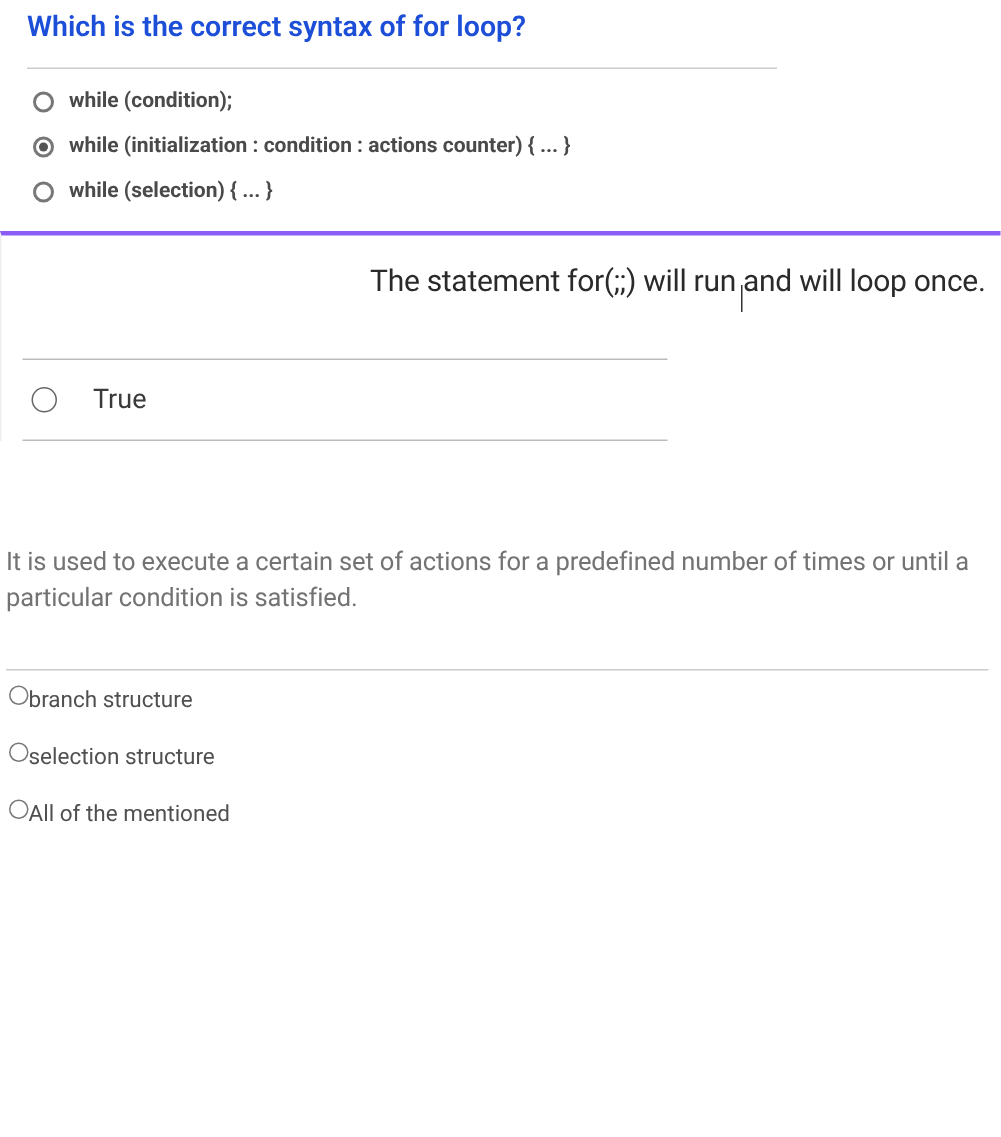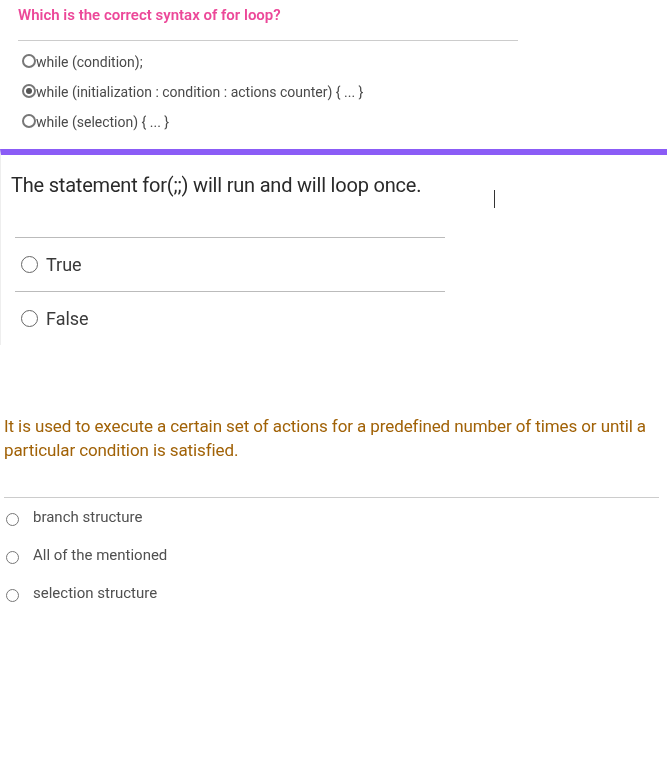--- a/index.html
+++ b/index.html
@@ -6,107 +6,109 @@
     body {
       width: 667px;
       background: #fff;
       font-family: -apple-system, BlinkMacSystemFont, "Segoe UI", Roboto, Arial, sans-serif;
       color: #333;
     }
     .q1 {
       padding: 0 18px 12px 18px;
     }
     .q1-title {
-      font-size: 15px;
+      font-size: 19px;
       font-weight: 600;
-      color: #ec4899;
+      color: #1d4ed8;
       padding: 6px 0 16px 0;
     }
     .q1-divider {
       border: none;
       border-top: 1px solid #ccc;
       margin: 0 0 6px 0;
       width: 500px;
     }
     .q1-option {
       display: flex;
-      align-items: flex-start;
+      align-items: flex-end;
+      gap: 10px;
       padding: 7px 4px;
       font-size: 14px;
-      font-weight: 400;
+      font-weight: 700;
       color: #4a4a4a;
     }
     .radio {
       width: 14px; height: 14px;
       border: 2px solid #777;
       border-radius: 50%;
       display: inline-flex;
       align-items: center;
       justify-content: center;
       flex-shrink: 0;
     }
     .radio.selected::after {
       content: "";
       width: 6px; height: 6px;
       background: #555;
       border-radius: 50%;
       display: block;
     }
     .q2 {
-      border-top: 6px solid #8b5cf6;
+      border-top: 3px solid #8b5cf6;
       padding: 0;
+      text-align: right;
     }
     .q2-title {
       font-size: 20px;
       font-weight: 400;
       color: #2a2a2a;
       padding: 18px 10px 40px 10px;
       letter-spacing: -0.2px;
     }
     .q2-hr {
       border: none;
       border-top: 1px solid #bbb;
       margin: 0 0 0 14px;
       width: 430px;
     }
     .q2-option {
       display: flex;
       align-items: center;
-      gap: 8px;
+      gap: 24px;
       padding: 16px 0 16px 20px;
       font-size: 18px;
       color: #3a3a3a;
     }
     .radio-lg {
       width: 17px; height: 17px;
       border: 1.5px solid #666;
       border-radius: 50%;
       flex-shrink: 0;
     }
     .q3 {
       padding: 70px 4px 0 4px;
     }
     .q3-title {
       font-size: 17px;
       font-weight: 400;
-      color: #a16207;
+      color: #737373;
       line-height: 1.4;
       padding: 0 0 34px 0;
       letter-spacing: -0.1px;
     }
     .q3-hr {
       border: none;
       border-top: 1px solid #ccc;
       width: 655px;
       margin-left: 0;
     }
     .q3-option {
       display: flex;
-      align-items: flex-end;
-      gap: 14px;
+      align-items: flex-start;
+      gap: 0;
       padding: 10px 0 10px 2px;
       font-size: 15px;
       color: #505050;
     }
     .radio-sm {
       width: 13px; height: 13px;
       border: 1.2px solid #777;
       border-radius: 50%;
       flex-shrink: 0;
     }
@@ -146,35 +148,31 @@
   </div>
 
   <div class="q2 left-edge">
     <div class="q2-title">The statement for(;;) will run and will loop once.</div>
     <hr class="q2-hr">
     <div class="q2-option">
       <span class="radio-lg"></span>
       <span>True</span>
     </div>
     <hr class="q2-hr">
-    <div class="q2-option">
-      <span class="radio-lg"></span>
-      <span>False</span>
-    </div>
   </div>
 
   <div class="q3">
     <div class="q3-title">It is used to execute a certain set of actions for a predefined number of times or until a particular condition is satisfied.</div>
     <hr class="q3-hr">
     <div class="q3-option">
       <span class="radio-sm"></span>
       <span>branch structure</span>
     </div>
     <div class="q3-option">
       <span class="radio-sm"></span>
-      <span>All of the mentioned</span>
+      <span>selection structure</span>
     </div>
     <div class="q3-option">
       <span class="radio-sm"></span>
-      <span>selection structure</span>
+      <span>All of the mentioned</span>
     </div>
   </div>
 </div>
 
 </body></html>

